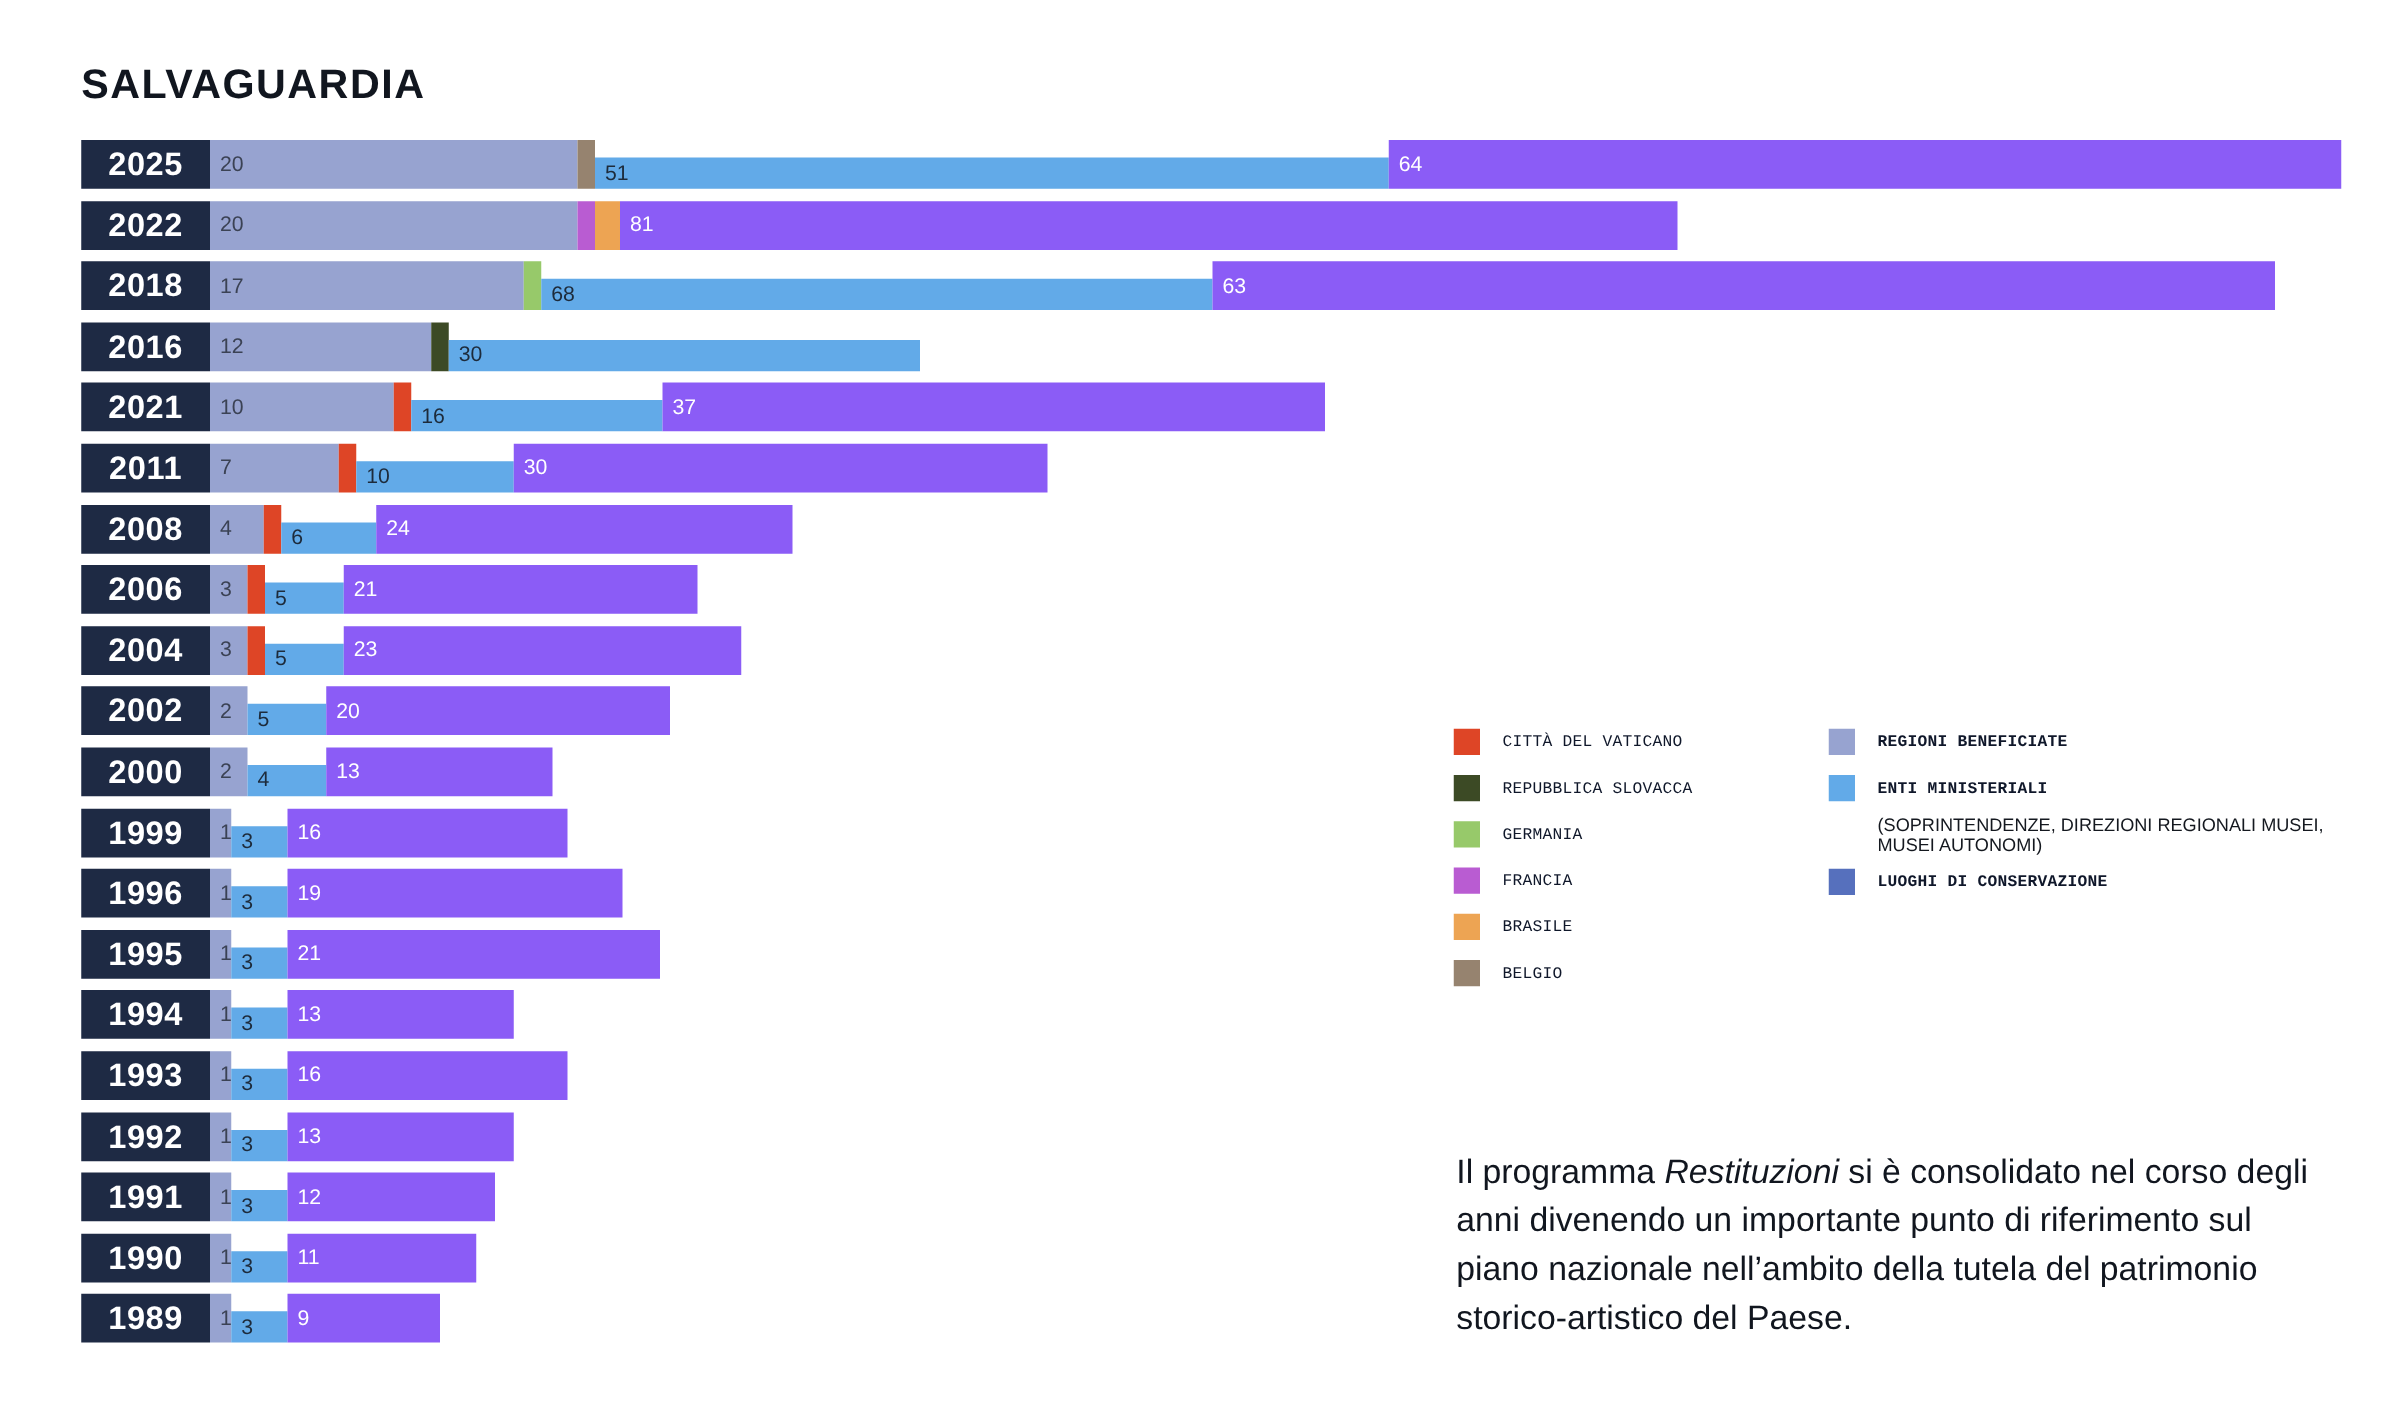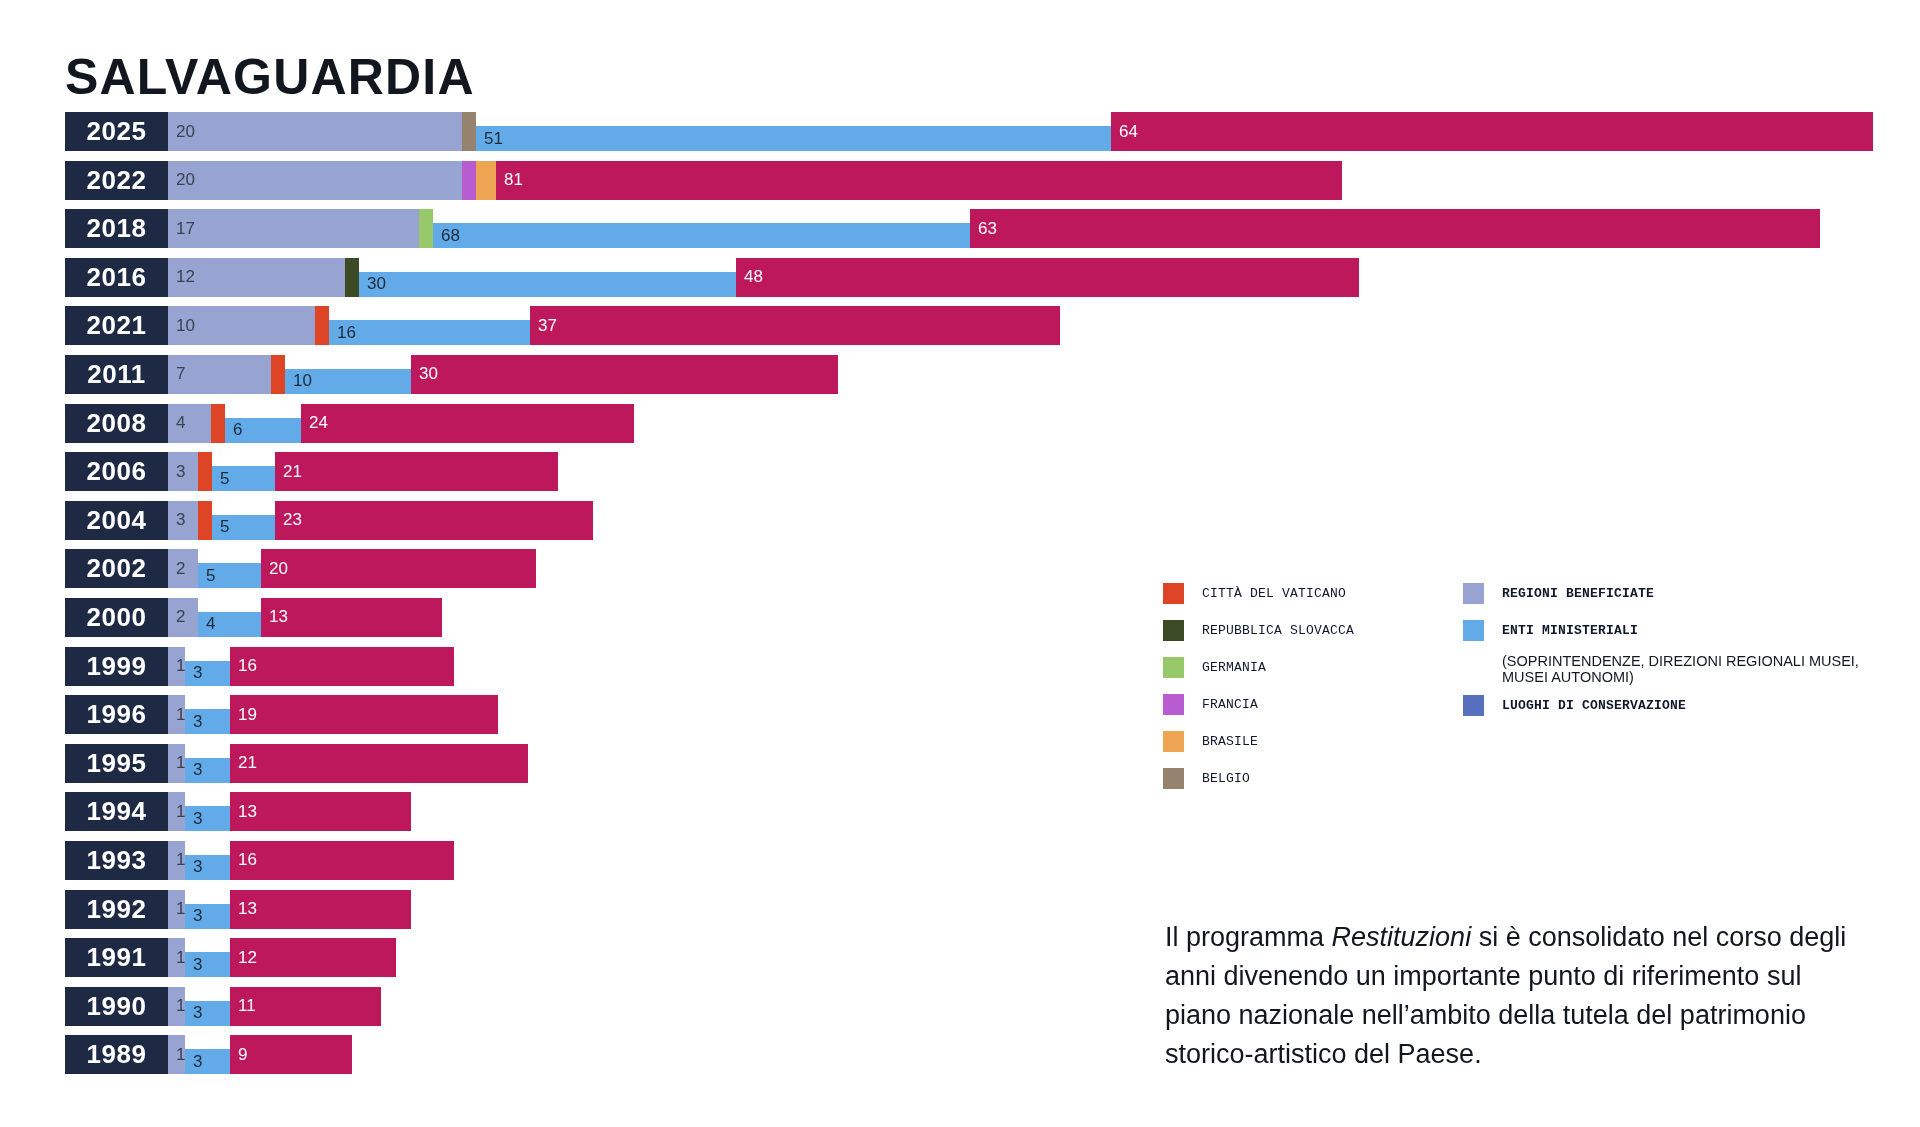--- a/index.html
+++ b/index.html
@@ -8,21 +8,21 @@
     width:1920px;height:1127px;
     background:#ffffff;
     font-family:"Liberation Sans", sans-serif;
     overflow:hidden;
     position:relative;
   }
 
   .title{
     position:absolute;
     left:65px; top:48px;
-    font-size:50px;
+    font-size:33px;
     font-weight:bold;
     letter-spacing:1.2px;
     color:#11161f;
     font-family:"Liberation Sans", sans-serif;
   }
 
   
   .chart{
     position:absolute;
     left:65px; top:112px;
@@ -62,21 +62,21 @@
   .seg .val{
     padding-left:8px;
     font-size:17px;
     white-space:nowrap;
     font-family:"Liberation Sans", sans-serif;
   }
   .seg.regioni{ background:#97a3d0; }
   .seg.regioni .val{ color:#3b4254; }
   .seg.enti{ background:#62aae8;margin-top:14px; }
   .seg.enti .val{ color:#1d2b3b; }
-  .seg.luoghi{ background:#be185d; }
+  .seg.luoghi{ background:#8b5cf6; }
   .seg.luoghi .val{ color:#ffffff; }
   .seg.country{ }
 
   
   .legend{
     position:absolute;
     left:1163px; top:583px;
     width:700px;
     display:flex;
     gap:0px;
@@ -177,23 +177,20 @@
     <div class="row">
       <div class="yearbox">2016</div>
       <div class="bars">
         <div class="seg regioni" title="12" style="width: 177px;">
           <span class="val">12</span>
         </div>
         <div class="seg country" title="1" style="background: rgb(60, 74, 37); width: 14px;"></div>
         <div class="seg enti" title="30" style="width: 377px;">
           <span class="val">30</span>
         </div>
-        <div class="seg luoghi" title="48" style="width: 623px;">
-          <span class="val">48</span>
-        </div>
       </div>
     </div>
     <div class="row">
       <div class="yearbox">2021</div>
       <div class="bars">
         <div class="seg regioni" title="10" style="width: 147px;">
           <span class="val">10</span>
         </div>
         <div class="seg country" title="1" style="background: rgb(222, 69, 38); width: 14px;"></div>
         <div class="seg enti" title="16" style="width: 201px;">

